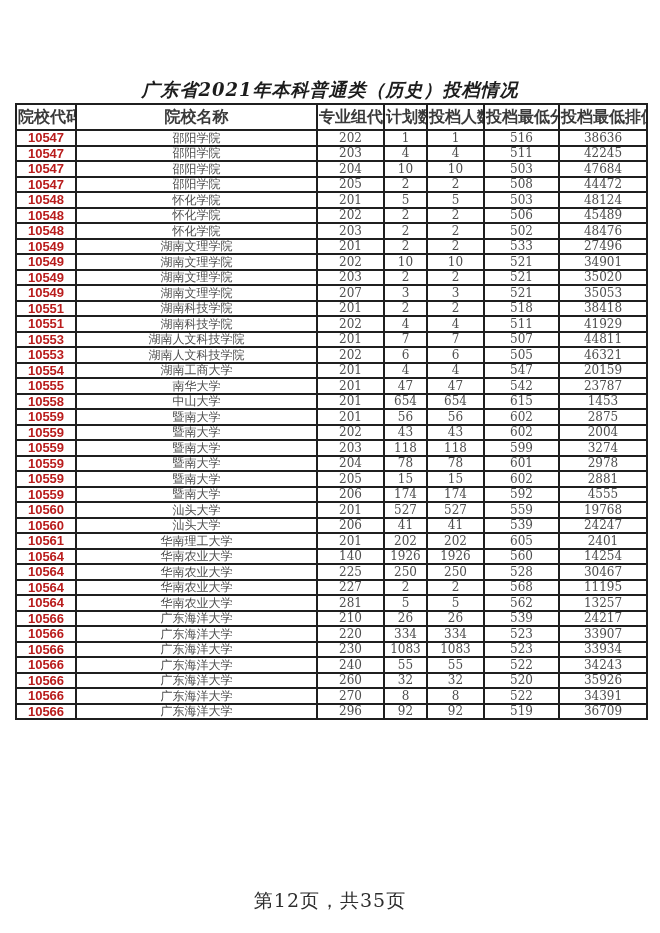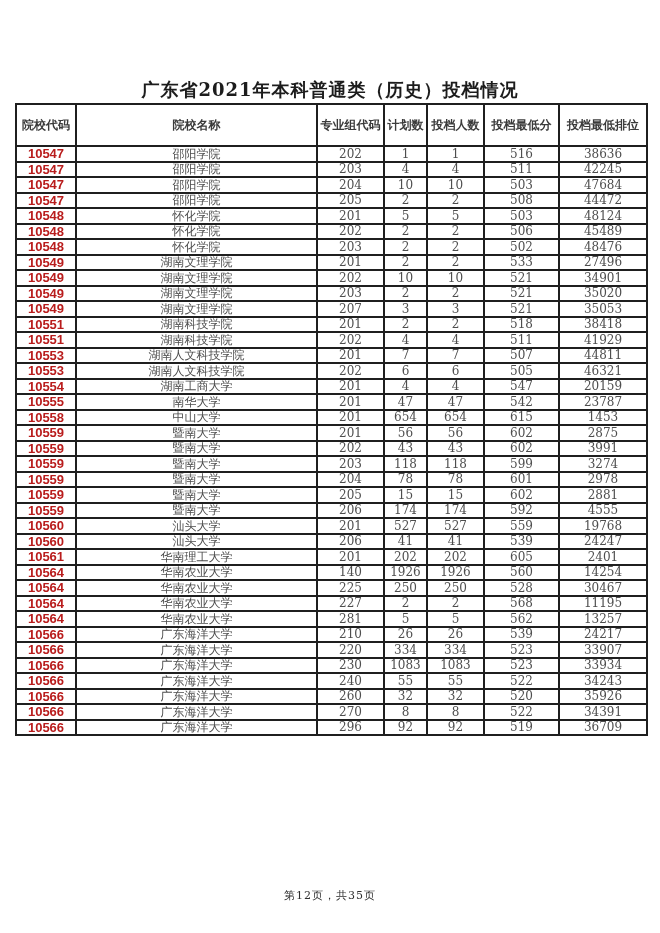--- a/index.html
+++ b/index.html
@@ -12,38 +12,39 @@
   }
   .doc-title {
     position:absolute;
     top:78px; left:0; right:0;
     text-align:center;
     font-size:18px;
     font-weight:bold;
     color:#1c1c1c;
     letter-spacing:1px;
     font-family:"DejaVu Serif","Liberation Serif",serif;
+    font-style:italic;
   }
   table.adm {
     position:absolute;
     top:103px; left:15px;
     border-collapse:collapse;
     table-layout:fixed;
     width:631px;
   }
   table.adm th, table.adm td {
     border:2px solid #1f1f1f;
     text-align:center;
     vertical-align:middle;
     overflow:hidden;
     white-space:nowrap;
   }
   table.adm th {
-    height:42px;
-    font-size:12px;
+    height:26px;
+    font-size:16px;
     font-weight:bold;
     color:#3a3a3a;
     padding:0 1px;
   }
   table.adm td {
     height:15.5px;
     font-size:12px;
     color:#4e4e4e;
     padding:0 2px;
     line-height:1;
@@ -51,21 +52,21 @@
   table.adm td.code {
     font-family:"Liberation Sans","DejaVu Sans",sans-serif;
     font-weight:bold;
     font-size:13px;
     color:#b91c1c;
   }
   .doc-footer {
     position:absolute;
     top:888px; left:0; right:0;
     text-align:center;
-    font-size:11px;
+    font-size:19px;
     color:#2e2e2e;
     letter-spacing:1px;
   }
 </style>
 </head>
 <body>
 
 <div class="doc-title">广东省2021年本科普通类（历史）投档情况</div>
 
 <table class="adm">
@@ -261,21 +262,21 @@
         <td>602</td>
         <td>2875</td>
       </tr>
       <tr>
         <td class="code">10559</td>
         <td>暨南大学</td>
         <td>202</td>
         <td>43</td>
         <td>43</td>
         <td>602</td>
-        <td>3991</td>
+        <td>2004</td>
       </tr>
       <tr>
         <td class="code">10559</td>
         <td>暨南大学</td>
         <td>203</td>
         <td>118</td>
         <td>118</td>
         <td>599</td>
         <td>3274</td>
       </tr>

